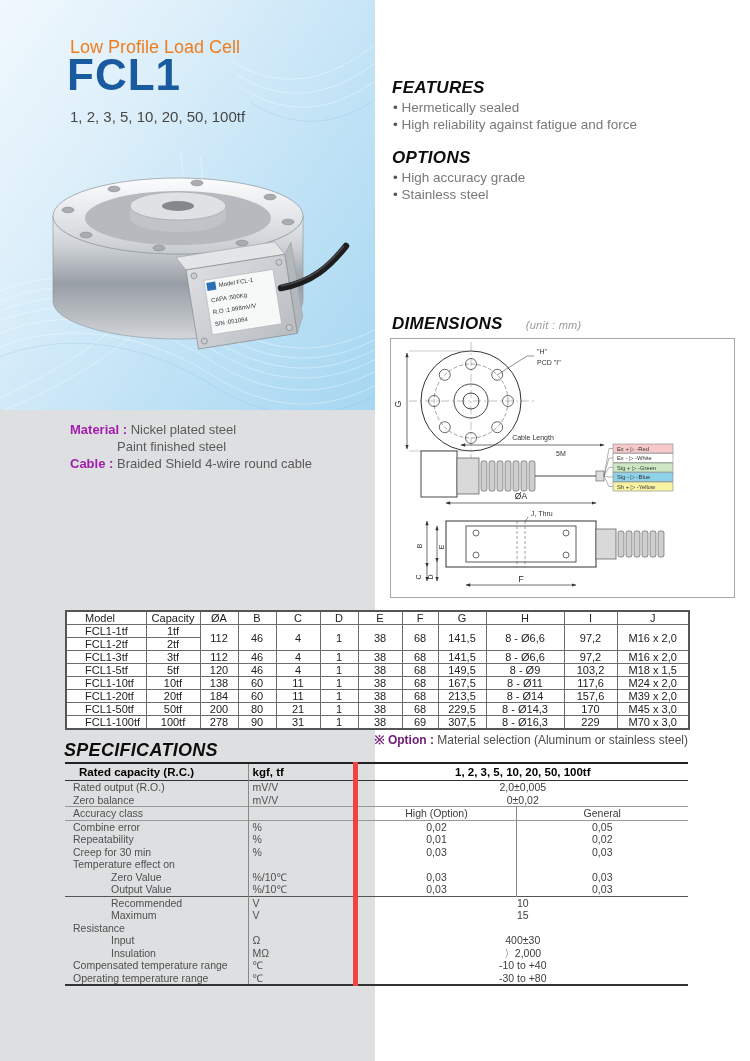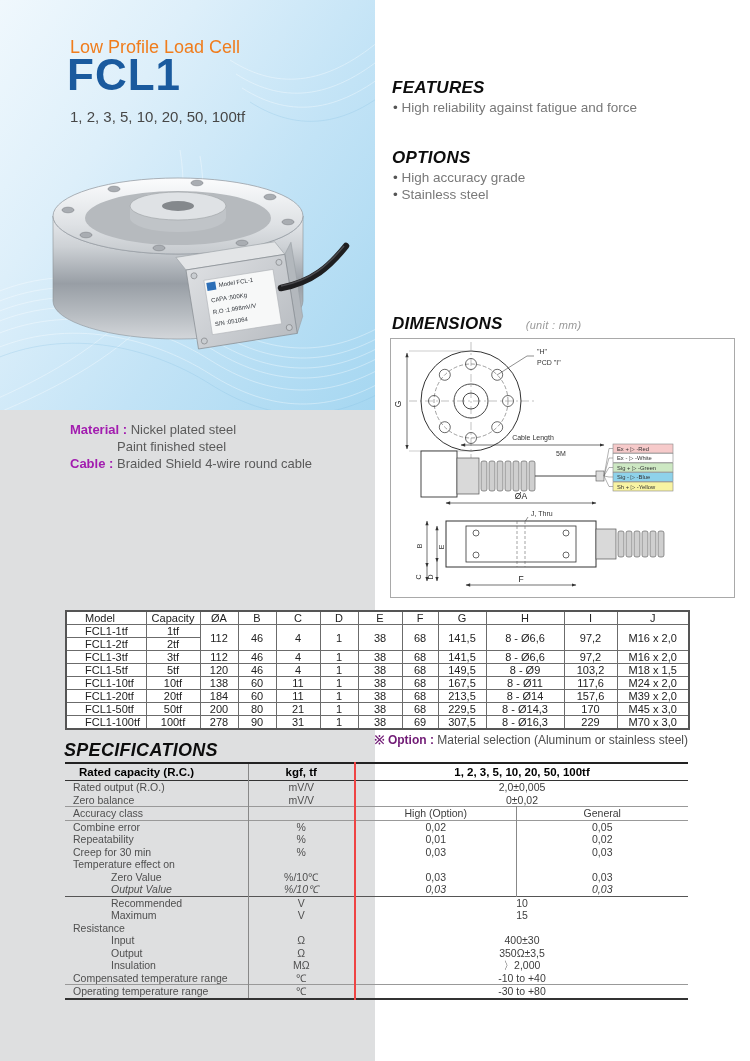--- a/index.html
+++ b/index.html
@@ -40,29 +40,29 @@
   .dims-table th, .dims-table td { border:1px solid #6b6b6b; font-size:11px; height:13px; text-align:center; color:#222; font-weight:normal; padding:0 2px; overflow:hidden; white-space:nowrap; }
   .dims-table td:first-child, .dims-table th:first-child { text-align:left; padding-left:18px; }
 
   .opt-note { position:absolute; left:65px; top:731px; width:623px; text-align:right; font-size:12px; color:#4d4d4d; }
   .opt-note b { color:#701a75; }
 
   .spec-table { position:absolute; left:65px; top:762px; width:623px; border-top:2px solid #222; border-bottom:2px solid #333; }
   .spec-table td { font-size:10.5px; height:12.5px; line-height:12.5px; color:#4f4f4f; padding:0 4px; overflow:hidden; white-space:nowrap; }
   .spec-table .lbl   { text-align:left; padding-left:8px; border-right:1px solid #888; }
   .spec-table .ind   { padding-left:46px; }
-  .spec-table .unit  { text-align:center; border-right:2px solid #ef4444;margin-left:44px; }
+  .spec-table .unit  { text-align:left; border-right:5px solid #ef4444;margin-left:44px; }
   .spec-table .val   { text-align:center; color:#3d3d3d; }
   .spec-table .split { border-right:1px solid #888; }
   .spec-table tr:first-child td { font-weight:bold; color:#000; font-size:11.5px; height:16px; line-height:16px; }
   .spec-table tr:first-child td.lbl { padding-left:14px; }
   .spec-table tr:nth-child(1)  { border-bottom:1.6px solid #333; }
   .spec-table tr:nth-child(3)  { border-bottom:1px solid #999; }
   .spec-table tr:nth-child(4)  { border-bottom:1px solid #999; }
-  .spec-table tr:nth-child(10) { border-bottom:1.6px solid #555;font-style:italic; }
+  .spec-table tr:nth-child(10) { border-bottom:1.6px solid #555; }
   .spec-table tr:nth-child(17) { border-bottom:1px solid #999; }
   .spec-table tr:nth-child(18) { border-bottom:1px solid #999; }
 
   .dtxt { font-size:8.5px; fill:#222; }
   .stxt { font-size:7px;  fill:#333; }
   .ltxt { font-size:5.8px; fill:#333; }
   .ptxt { font-size:6px; fill:#30343a; }
 </style>
 </head>
 <body>
@@ -156,20 +156,21 @@
   </div>
   <div class="mat-indent">Paint finished steel</div>
   <div class="cable-line">
     <b>Cable :</b>
     <span>Braided Shield 4-wire round cable</span>
   </div>
 </div>
 
 <div class="sec-title t-features">FEATURES</div>
 <div class="bullets bl-features">
+  <div>Hermetically sealed</div>
   <div>High reliability against fatigue and force</div>
 </div>
 
 <div class="sec-title t-options">OPTIONS</div>
 <div class="bullets bl-options">
   <div>High accuracy grade</div>
   <div>Stainless steel</div>
 </div>
 
 <div class="sec-title t-dims">
@@ -513,25 +514,20 @@
         <td class="lbl">Resistance</td>
         <td class="unit"></td>
         <td colspan="2" class="val"></td>
       </tr>
       <tr>
         <td class="lbl ind">Input</td>
         <td class="unit">Ω</td>
         <td colspan="2" class="val">400±30</td>
       </tr>
       <tr>
-        <td class="lbl ind">Output</td>
-        <td class="unit">Ω</td>
-        <td colspan="2" class="val">350Ω±3,5</td>
-      </tr>
-      <tr>
         <td class="lbl ind">Insulation</td>
         <td class="unit">MΩ</td>
         <td colspan="2" class="val">〉2,000</td>
       </tr>
       <tr>
         <td class="lbl">Compensated temperature range</td>
         <td class="unit">℃</td>
         <td colspan="2" class="val">-10 to +40</td>
       </tr>
       <tr>

